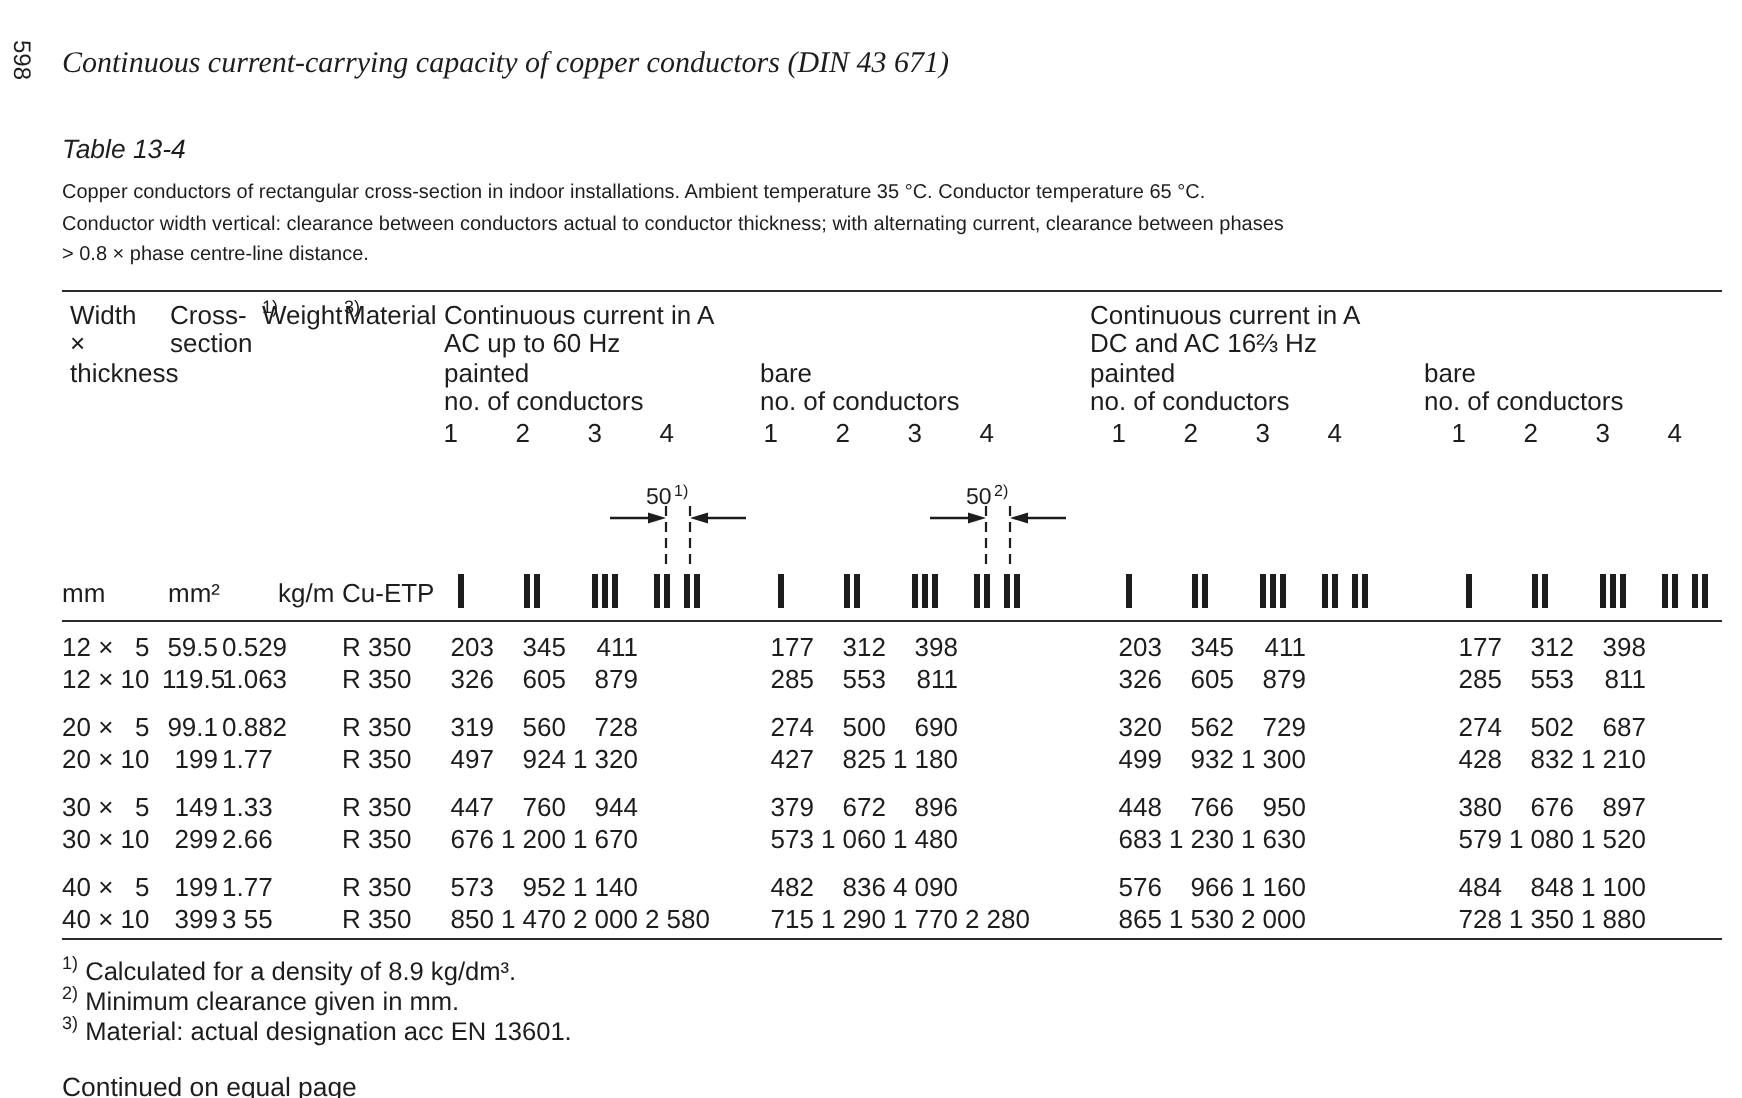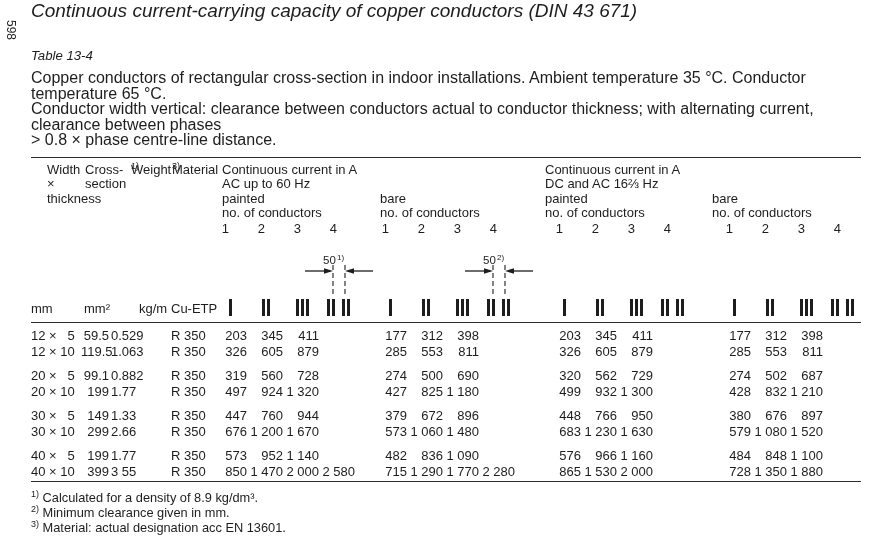--- a/index.html
+++ b/index.html
@@ -7,32 +7,32 @@
   .page {
     position: relative; width: 871px; height: 549px; background: #ffffff;
     font-family: "Liberation Sans", "DejaVu Sans", sans-serif;
     color: #1d1d1d; overflow: hidden;
   }
   .pagenum {
     position: absolute; left: -1px; top: 23px; width: 24px; height: 14px;
     font-size: 12px; text-align: center; transform: rotate(90deg);
   }
   .content { position: absolute; left: 31px; top: 0; width: 830px; }
-  .title { padding-top: 0; font-size: 19px; font-style: italic; white-space: nowrap; }
+  .title { padding-top: 24px; font-size: 15px; font-style: italic; white-space: nowrap; font-family: Liberation Serif, serif; }
   .tlabel { margin-top: 26px; font-size: 13.2px; font-style: italic; }
-  .intro { margin-top: 7px; font-size: 16px; line-height: 15.6px; }
+  .intro { margin-top: 7px; font-size: 10px; line-height: 15.6px; }
   .rule { border-top: 1.5px solid #2b2b2b; width: 830px; }
   .r1 { margin-top: 9px; }
   .r2 { margin-top: 4px; }
   .r3 { margin-top: 1px; }
 
   .thead { margin-top: 4px; font-size: 13px; }
   .hline { position: relative; height: 14.5px; }
   .hline span { position: absolute; top: 0; white-space: nowrap; }
-  .hl0 { left: 16px; text-align: right; }   .hl54 { left: 54px; }  .hl100 { left: 100px; }
+  .hl0 { left: 4px; text-align: right; }   .hl54 { left: 54px; }  .hl100 { left: 100px; }
   .hl141 { left: 141px; } .hl191 { left: 191px; } .hl349 { left: 349px; }
   .hl514 { left: 514px; } .hl681 { left: 681px; }
   sup { font-size: 9px; vertical-align: super; line-height: 0; }
 
   .frow { display: flex; align-items: flex-end; }
   .cell { flex: 0 0 auto; display: block; white-space: nowrap; font-size: 13px; }
   .c-size  { width: 50px; text-align: left; }
   .c-cross { width: 28px; text-align: right; }
   .c-weight{ width: 44px; text-align: left; padding-left: 2px; }
   .c-mat   { width: 60px; text-align: left; padding-left: 18px; }
@@ -445,21 +445,21 @@
           <span class="cell c-cross">199</span>
           <span class="cell c-weight">1.77</span>
           <span class="cell c-mat">R 350</span>
           <span class="cell c-num">573</span>
           <span class="cell c-num">952</span>
           <span class="cell c-num">1 140</span>
           <span class="cell c-num"></span>
           <span class="cell ggap1"></span>
           <span class="cell c-num">482</span>
           <span class="cell c-num">836</span>
-          <span class="cell c-num">1 090</span>
+          <span class="cell c-num">4 090</span>
           <span class="cell c-num"></span>
           <span class="cell ggap2"></span>
           <span class="cell c-num">576</span>
           <span class="cell c-num">966</span>
           <span class="cell c-num">1 160</span>
           <span class="cell c-num"></span>
           <span class="cell ggap3"></span>
           <span class="cell c-num">484</span>
           <span class="cell c-num">848</span>
           <span class="cell c-num">1 100</span>

